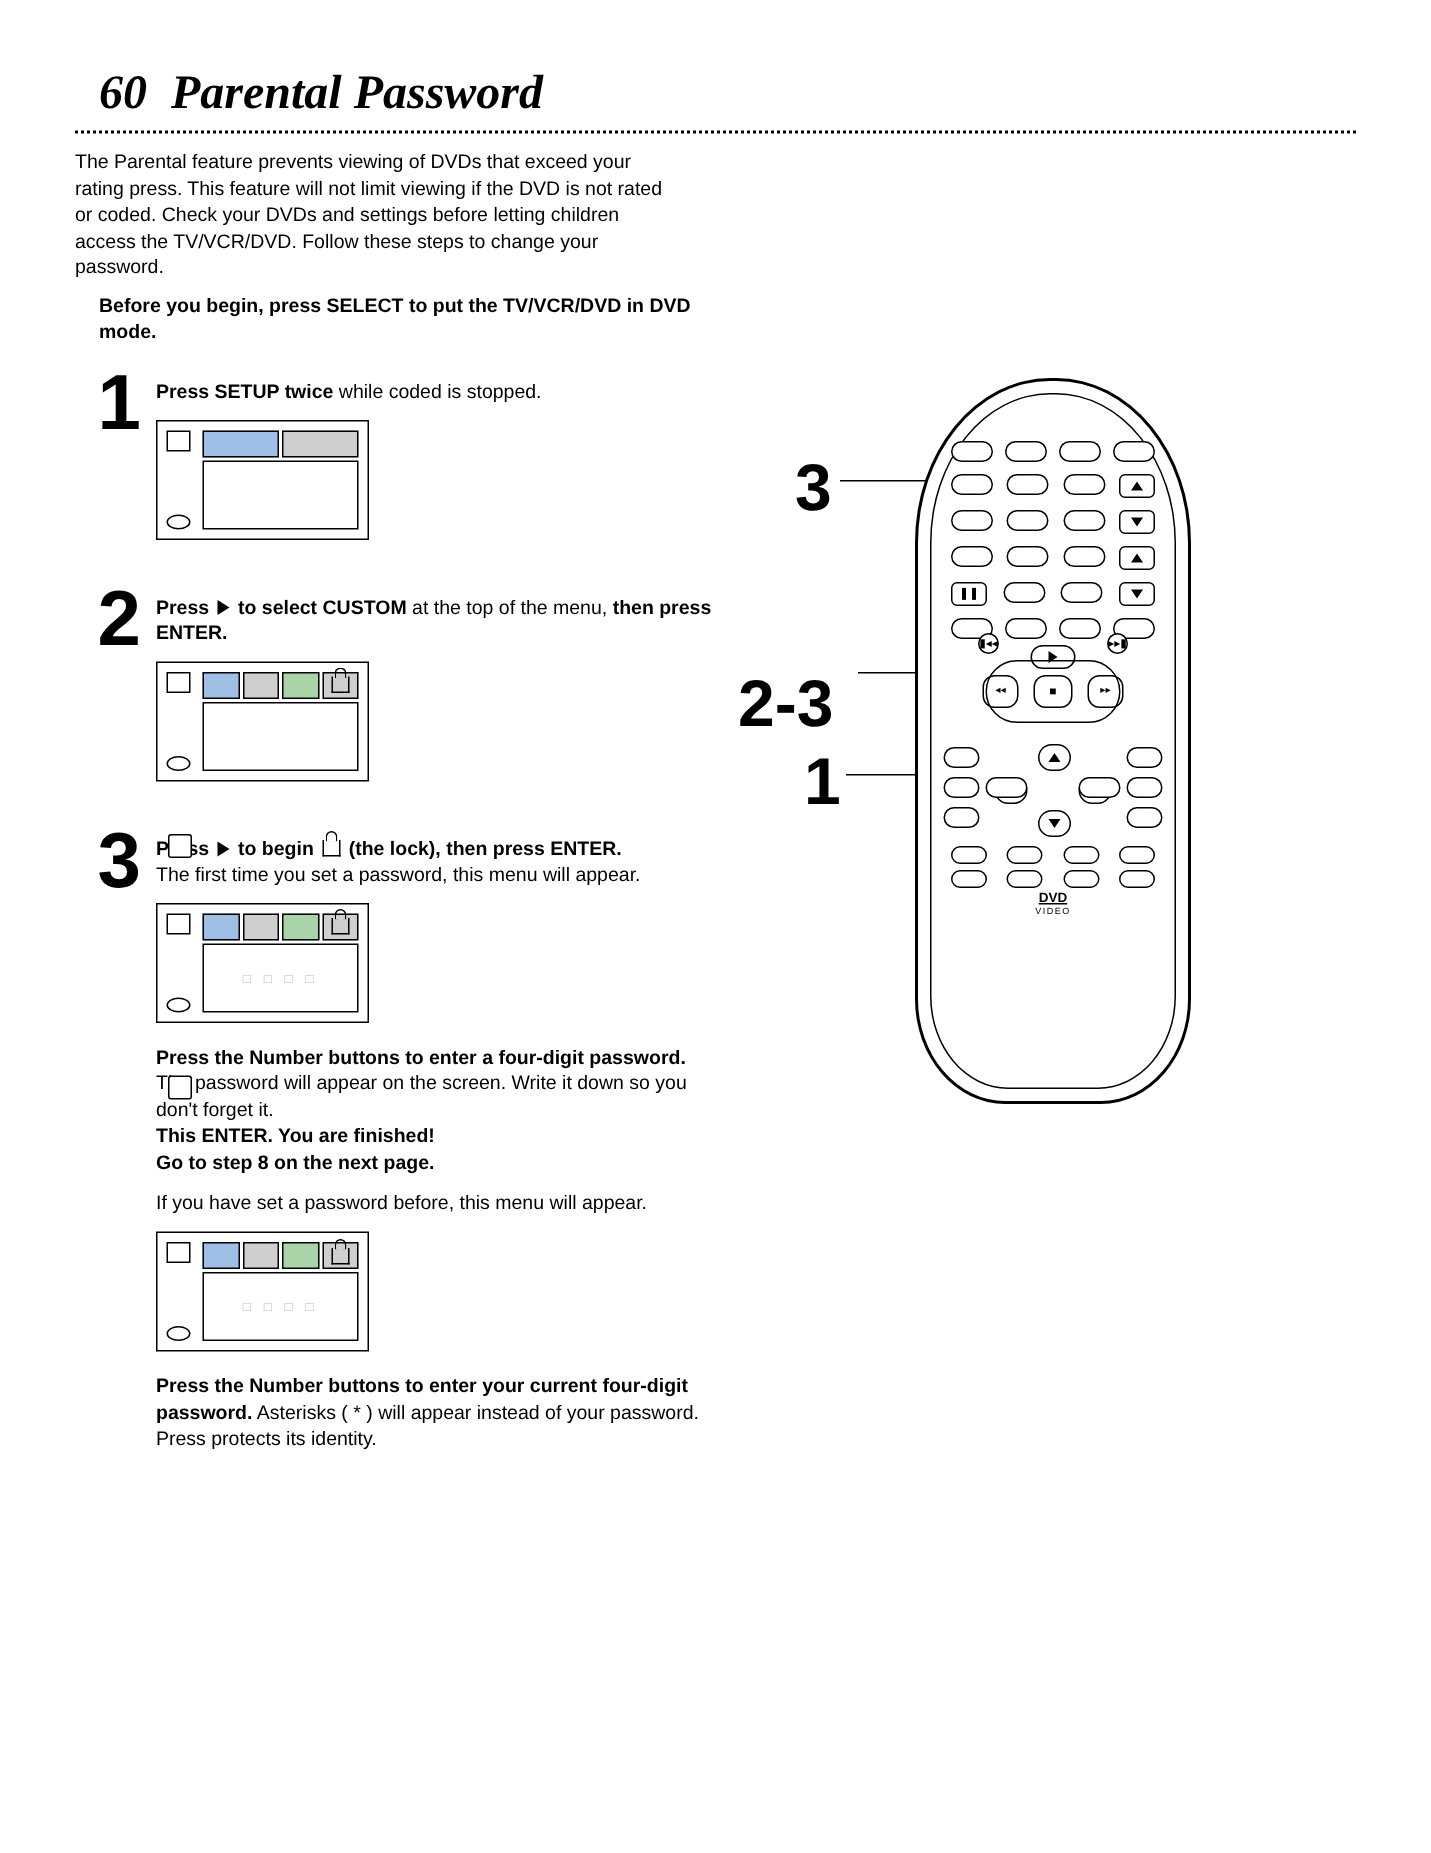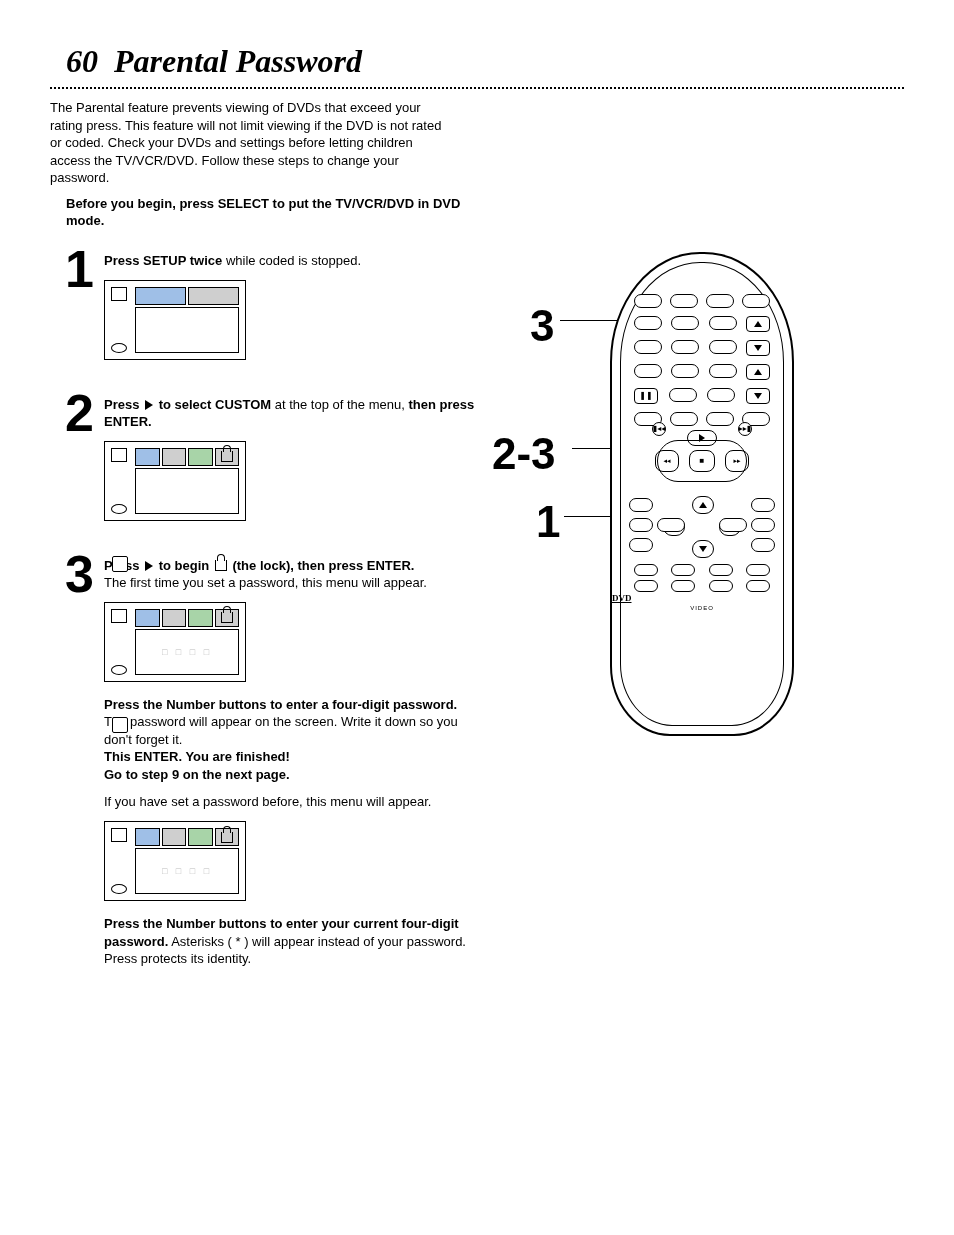--- a/index.html
+++ b/index.html
@@ -240,21 +240,21 @@
   .dpad .db.up { left:35px; top:0; }
   .dpad .db.down { left:35px; bottom:0; }
   .dpad .db.left { left:6px; top:22px; }
   .dpad .db.right { right:6px; top:22px; }
   .dpad .tu{width:0;height:0;border-left:4px solid transparent;border-right:4px solid transparent;border-bottom:6px solid #000;}
   .dpad .td{width:0;height:0;border-left:4px solid transparent;border-right:4px solid transparent;border-top:6px solid #000;}
   .dpad .tl{width:0;height:0;border-top:4px solid transparent;border-bottom:4px solid transparent;border-right:6px solid #000;}
   .dpad .tr{width:0;height:0;border-top:4px solid transparent;border-bottom:4px solid transparent;border-left:6px solid #000;}
   .dvd-label {
     position:absolute; left:0; right:0; top:338px;
-    font-size:9px; font-weight:bold; text-decoration:underline;font-family:Liberation Serif, serif;
+    text-align:center; font-size:9px; font-weight:bold; text-decoration:underline;
   }
   .dvd-sub {
     position:absolute; left:0; right:0; top:350px;
     text-align:center; font-size:6px; letter-spacing:1px;
   }
 </style>
 </head>
 <body>
 
 <h1 class="page-title">
@@ -338,21 +338,21 @@
               </div>
           </div>
           <div class="panel">
               <span class="pw-boxes">□ □ □ □</span>
             </div>
         </div>
 
         <div class="step-text">
           <span class="bold">Press the Number buttons to enter a four-digit password.</span><span>  The password will appear on the screen.  Write it down so you don't forget it.</span><br>
           <span class="bold">This ENTER.  You are finished!</span><br>
-          <span class="bold">Go to step 9 on the next page.</span>
+          <span class="bold">Go to step 8 on the next page.</span>
         </div>
 
         <div class="step-text">If you have set a password before, this menu will appear.</div>
 
         <div class="screen">
           <div class="side-icons">
             <div class="si"></div>
             <div class="si dpad"></div>
             <div class="si oval"></div>
           </div>
@@ -376,21 +376,21 @@
     </div>
 
   </div>
 
   <div class="remote-col">
     <div class="remote-wrap">
 
       <div class="callout" style="left:30px; top:44px;">3</div>
       <div class="callout-line" style="left:60px; top:68px; width:68px;"></div>
 
-      <div class="callout" style="left:-8px; top:172px;">2-3</div>
+      <div class="callout" style="left:-8px; top:188px;">2-3</div>
       <div class="callout-line" style="left:72px; top:196px; width:56px;"></div>
 
       <div class="callout" style="left:36px; top:240px;">1</div>
       <div class="callout-line" style="left:64px; top:264px; width:64px;"></div>
 
       <div class="remote">
         <div class="remote-inner"></div>
 
         <div class="grid">
           <div class="row">

